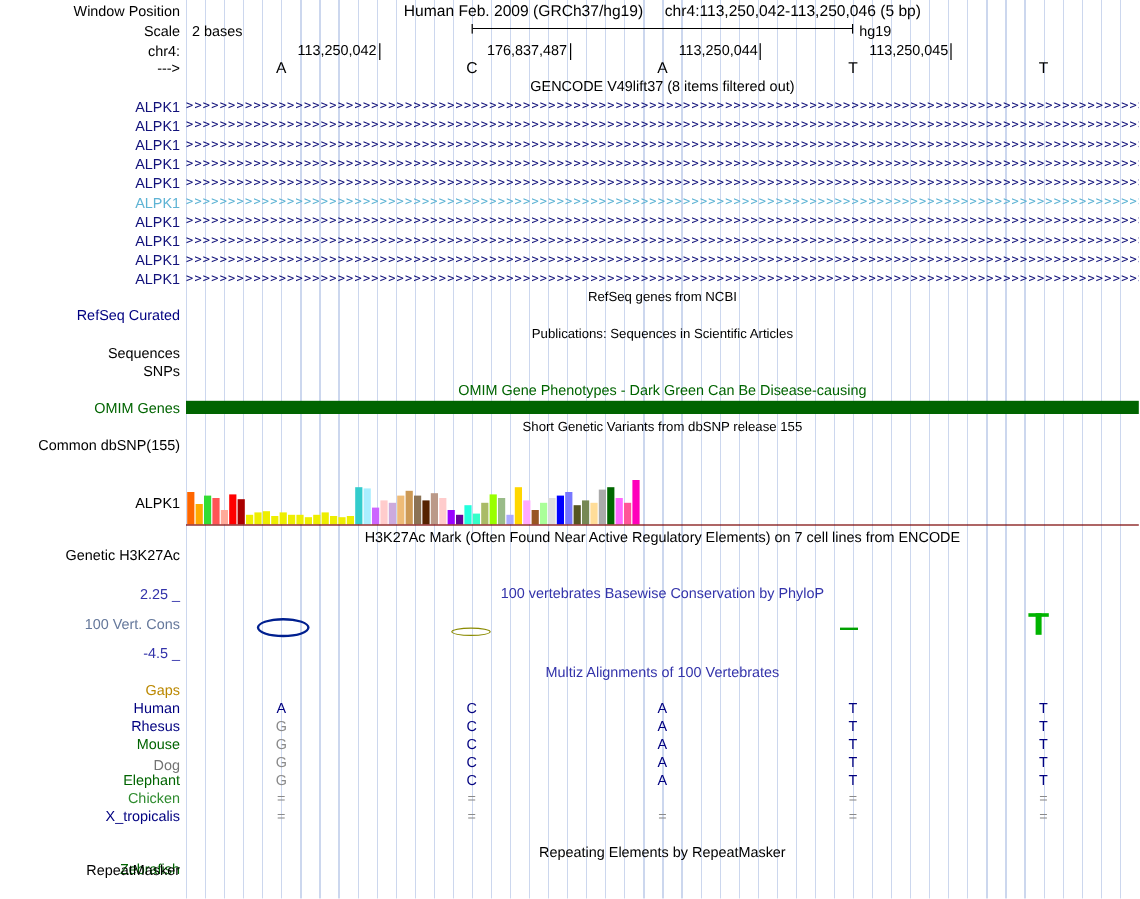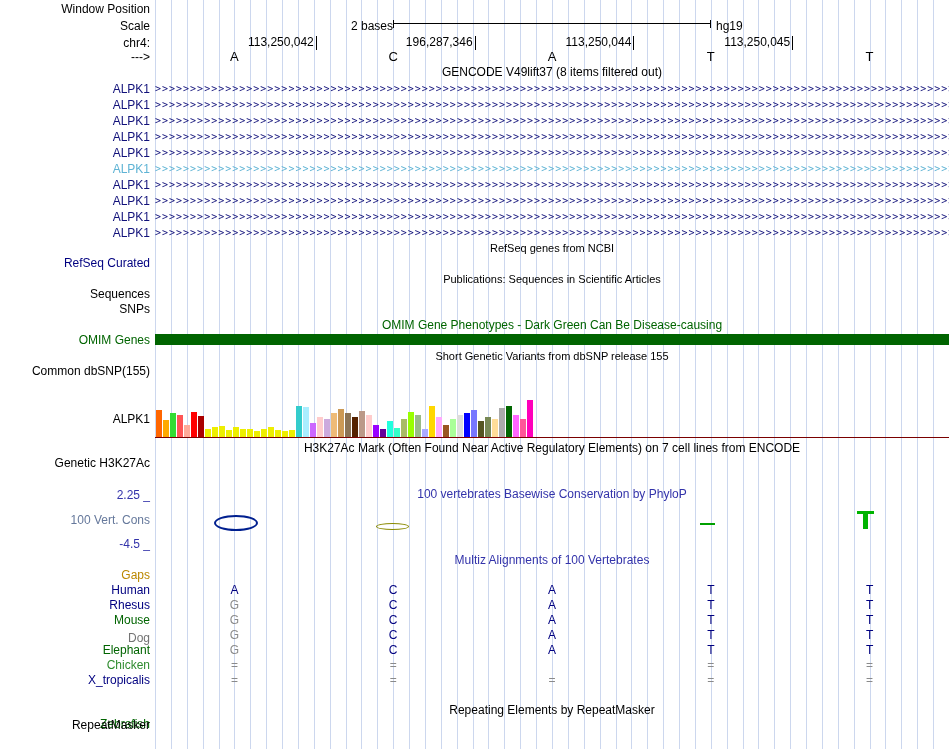--- a/index.html
+++ b/index.html
@@ -32,30 +32,33 @@
   .align-lbl{line-height:15px;}
   .align-cell{position:absolute;transform:translateX(-50%);font-size:12px;line-height:15px;}
 </style>
 </head>
 <body>
 
 <div id="browser">
   <div id="gridlines"></div>
 
   <div class="lbl" style="top:2px">Window Position</div>
+  <div class="center-label pos-title" style="top:2px">
+    <span>Human Feb. 2009 (GRCh37/hg19)</span><span class="sep"></span><span>chr4:113,250,042-113,250,046 (5 bp)</span>
+  </div>
 
   <div class="lbl" style="top:19px">Scale</div>
-  <div class="abs" style="top:19px;left:160px;width:233px;text-align:right;line-height:14px">2 bases</div>
+  <div class="abs" style="top:19px;left:160px;width:233px;line-height:14px">2 bases</div>
   <div class="scalebar" style="top:20px;left:393px;width:316px"></div>
   <div class="abs" style="top:19px;left:716px;line-height:14px">hg19</div>
 
   <div class="lbl" style="top:36px">chr4:</div>
   <div id="coord-ticks">
       <div class="coord-tick" style="left: 213.8px;">113,250,042</div>
-      <div class="coord-tick" style="left: 372.6px;">196,287,346</div>
+      <div class="coord-tick" style="left: 372.6px;">176,837,487</div>
       <div class="coord-tick" style="left: 531.4px;">113,250,044</div>
       <div class="coord-tick" style="left: 690.2px;">113,250,045</div>
     </div>
 
   <div class="lbl" style="top:50px">---&gt;</div>
   <div id="base-row">
       <div class="base-letter" style="left: 234.4px;">A</div>
       <div class="base-letter" style="left: 393.2px;">C</div>
       <div class="base-letter" style="left: 552px;">A</div>
       <div class="base-letter" style="left: 710.8px;">T</div>

